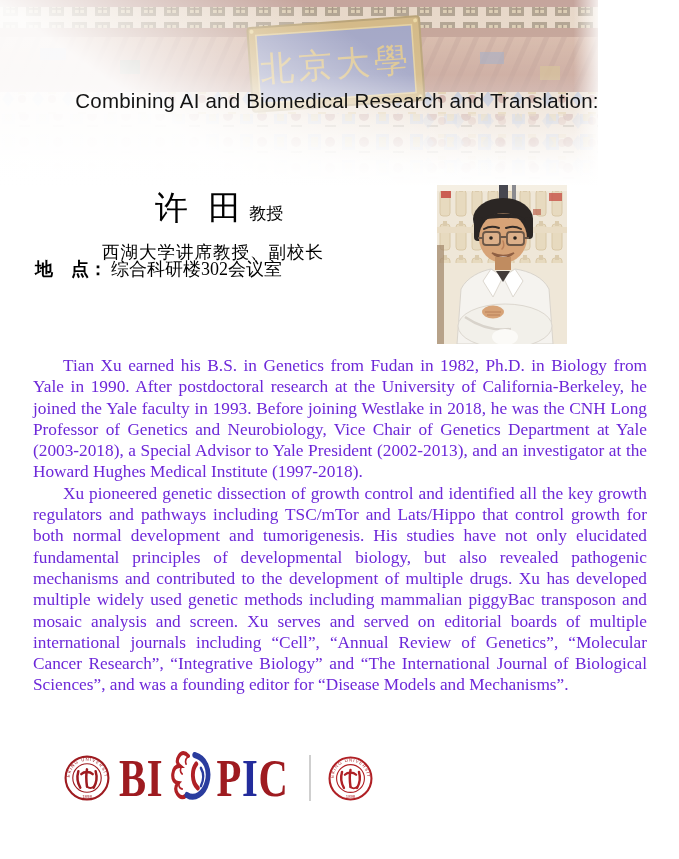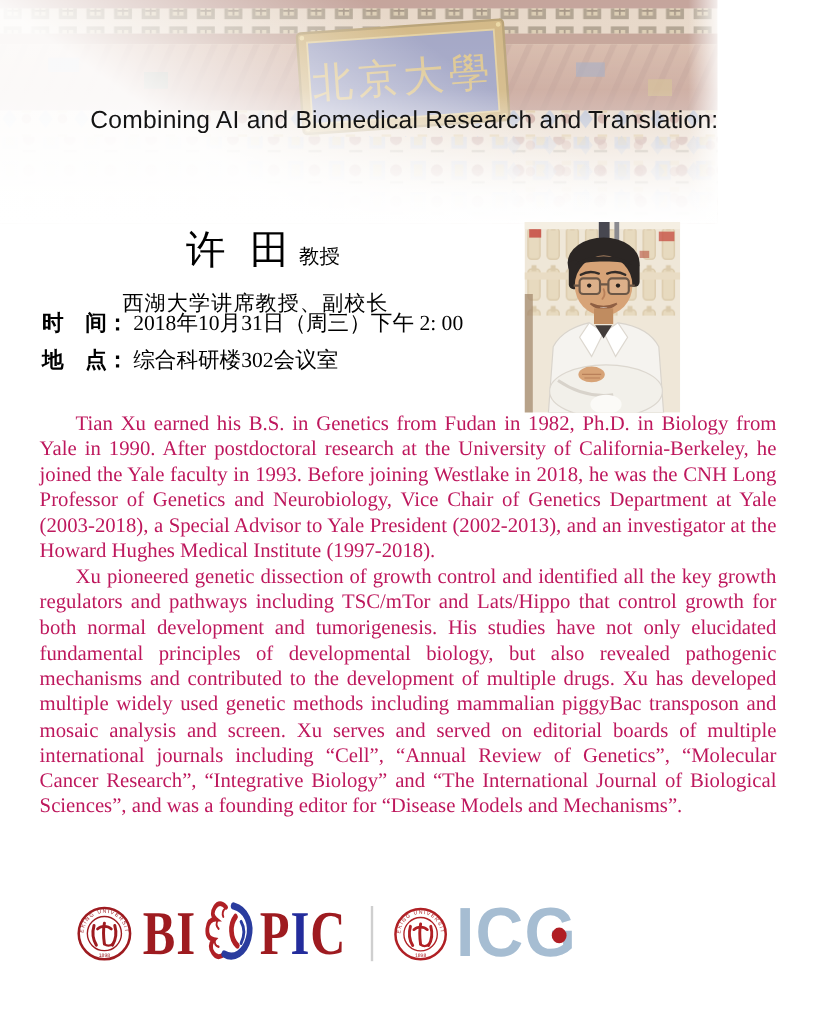--- a/index.html
+++ b/index.html
@@ -30,23 +30,23 @@
 
   .details{position:absolute;left:35px;top:257px;}
   .detail-row{height:22px;margin-bottom:8.5px;font-size:18px;white-space:nowrap;}
   .detail-label{font-weight:bold;font-family:"Liberation Sans",sans-serif;color:#000;}
   .detail-value{font-family:"Liberation Serif",serif;color:#000;margin-left:4px;}
 
   
   .photo{position:absolute;left:437px;top:185px;width:130px;height:159px;overflow:hidden;}
 
   
-  .bio{position:absolute;left:33px;top:342px;width:614px;
+  .bio{position:absolute;left:33px;top:355px;width:614px;
        font-family:"Liberation Serif",serif;font-size:17.3px;line-height:21.3px;
-       text-align:justify;color:#be185d;}
+       text-align:justify;color:#6d28d9;}
   .bio p{margin:0;text-indent:30px;}
 
   
   .footer{position:absolute;left:63px;top:749px;height:58px;display:flex;align-items:center;}
   .seal{flex:0 0 auto;}
   .biopic-text{display:flex;align-items:center;margin-left:8px;
                font-family:"Liberation Serif",serif;font-weight:bold;font-size:52px;
                transform:scaleX(.78);transform-origin:left center;letter-spacing:1px;white-space:nowrap;}
   .biopic-red{color:#9e1b20;}
   .biopic-blue{color:#232c9c;}
@@ -124,23 +124,20 @@
   <div class="title">
     <div>Combining AI and Biomedical Research and Translation:</div>
   </div>
 
   <div class="speaker-name">
     <span class="name-main">许 田</span><span class="name-suffix">教授</span>
   </div>
   <div class="affiliation">西湖大学讲席教授、副校长</div>
 
   <div class="details">
-    <div class="detail-row">
-      <span class="detail-label">时　间：</span><span class="detail-value">2018年10月31日（周三）下午 2: 00</span>
-    </div>
     <div class="detail-row">
       <span class="detail-label">地　点：</span><span class="detail-value">综合科研楼302会议室</span>
     </div>
   </div>
 
   <div class="photo">
     <svg width="130" height="159" viewBox="0 0 130 159">
       <defs>
         <pattern id="bottles" width="16" height="34" patternUnits="userSpaceOnUse">
           <rect x="3" y="5" width="10" height="26" rx="3" fill="#e6d8bc" stroke="#d6c4a2"></rect>
@@ -244,21 +241,15 @@
         <path d="M-9,-7 C-11,0 -10,5 -7,10" stroke-width="2.6"></path>
         <path d="M9,-7 C11,0 10,5 7,10" stroke-width="2.6"></path>
         <path d="M0,9 C2,11 5,11 7,9" stroke-width="2"></path>
       </g>
       <text font-size="4.6" letter-spacing="1" fill="#b02025">
         <textPath href="#s2arc" startOffset="50%" text-anchor="middle">PEKING UNIVERSITY</textPath>
       </text>
       <text y="20.5" font-size="4.5" text-anchor="middle" fill="#b02025">1898</text>
     </svg>
 
-    <div class="icg">
-      <div class="icg-text">
-        <span>ICG</span>
-        <span class="icg-dot"></span>
-      </div>
-    </div>
   </div>
 
 </div>
 
 </body></html>

